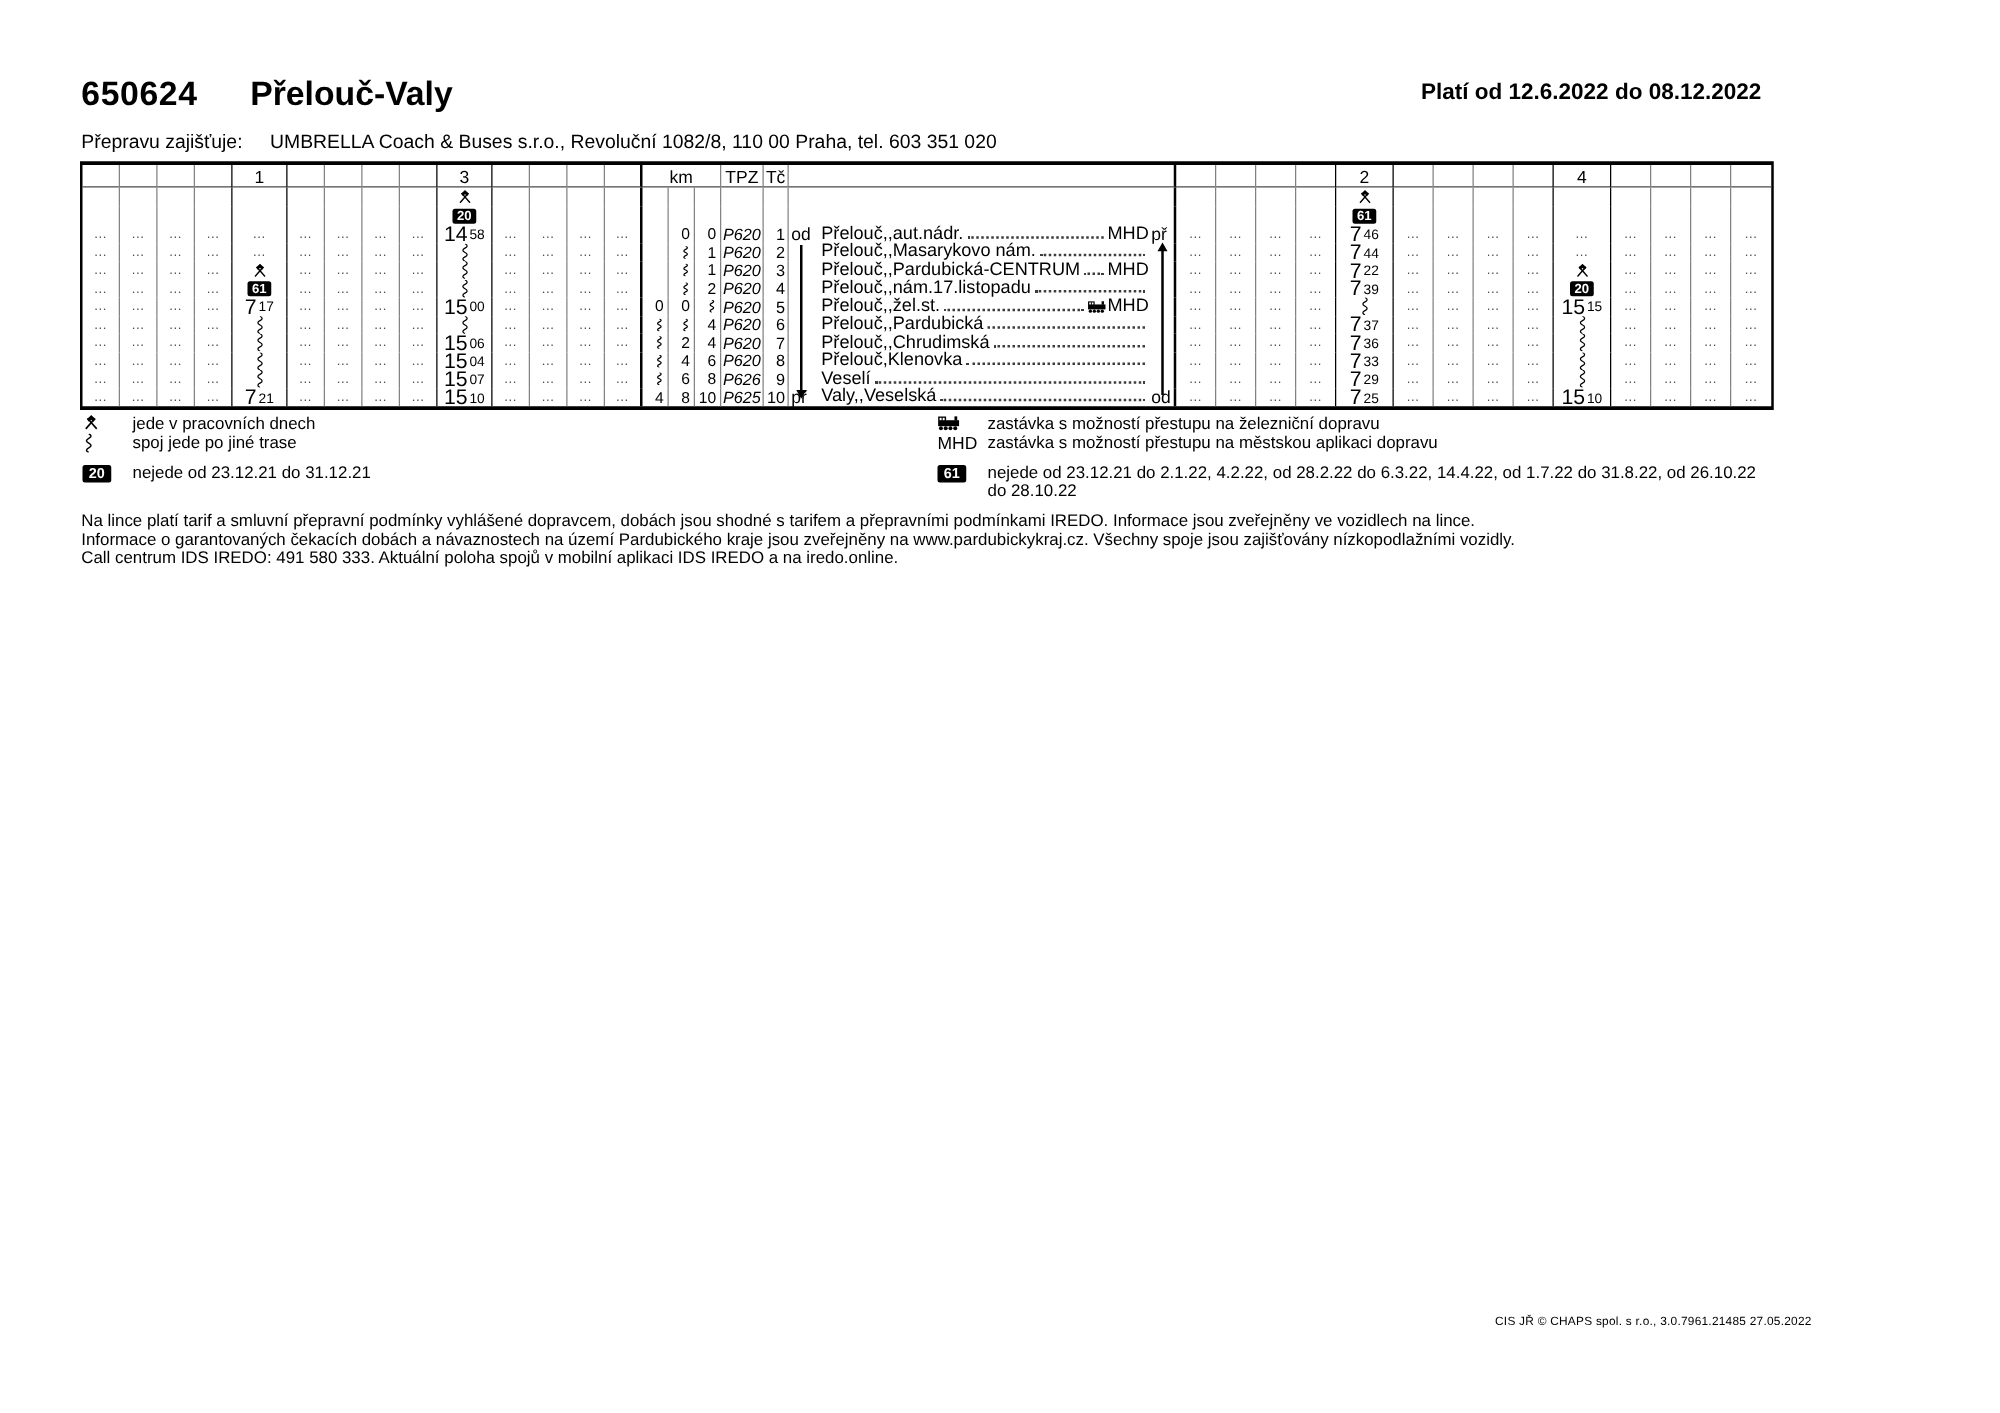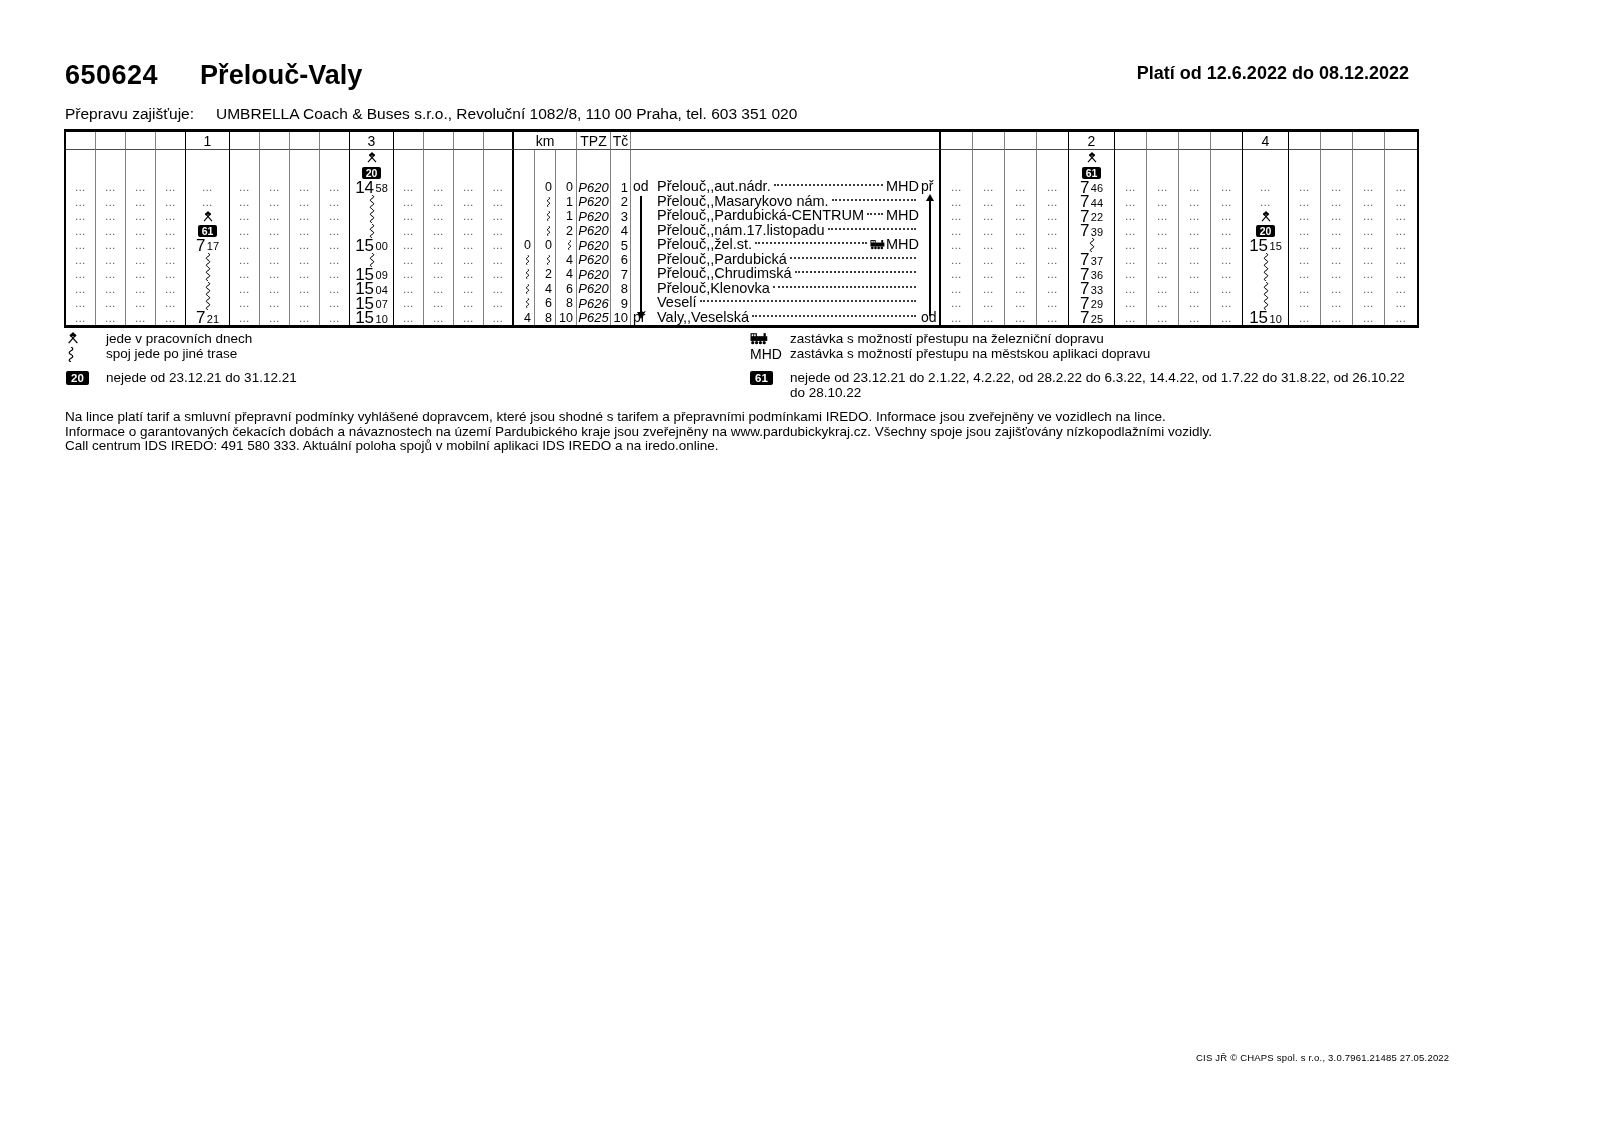--- a/index.html
+++ b/index.html
@@ -23,21 +23,21 @@
   .sep-n{border-right:none;}
   .hdr{border-bottom:1.8px solid #4a4a4a;font-size:14px;line-height:14px;}
   .dots{color:#4d4d4d;font-size:10.5px;letter-spacing:0.5px;line-height:8px;}
   .badge{display:inline-block;background:#000;color:#fff;font-weight:bold;font-size:10.5px;line-height:12px;padding:0 4px;border-radius:2px;}
   .timec{align-items:flex-end;padding-bottom:1px;}
   .th{font-size:17px;line-height:13px;}
   .tm{font-size:11px;line-height:10.5px;margin-left:1.5px;}
   .kmc{font-size:12.5px;justify-content:flex-end;padding-right:3px;}
   .tpzc{font-size:13px;font-style:italic;}
   .tcc{font-size:13px;justify-content:flex-end;padding-right:2px;}
-  .stc{justify-content:flex-start;padding:0 0 1px 2px;}
+  .stc{justify-content:flex-start;align-items:flex-end;padding:0 0 1px 2px;}
   .pfx{width:24px;font-size:14px;line-height:13px;flex:none;}
   .sname{font-size:14.5px;line-height:13px;white-space:nowrap;flex:none;}
   .leader{flex:1;min-width:4px;border-bottom:2px dotted #3d3d3d;margin:0 3px 3px 3px;}
   .sfx{font-size:14.5px;line-height:13px;flex:none;}
   .rlab{width:18px;font-size:14px;line-height:13px;flex:none;margin-left:2px;}
   .st-overlay{pointer-events:none;}
   .varrow{position:absolute;width:1.6px;background:#000;}
   .varrow.down::after{content:"";position:absolute;left:-3.4px;bottom:-6px;border:4.2px solid transparent;border-bottom:none;border-top:7px solid #000;}
   .varrow.up::after{content:"";position:absolute;left:-3.4px;top:-6px;border:4.2px solid transparent;border-top:none;border-bottom:7px solid #000;}
   svg.ic{display:block;}
@@ -858,21 +858,21 @@
         <span class="dots">...</span>
       </div>
       <div class="c sep-g" style="grid-area: 10 / 8;">
         <span class="dots">...</span>
       </div>
       <div class="c sep-k" style="grid-area: 10 / 9;">
         <span class="dots">...</span>
       </div>
       <div class="c timec sep-k" style="grid-area: 10 / 10;">
         <span class="th">15</span>
-        <span class="tm">09</span>
+        <span class="tm">06</span>
       </div>
       <div class="c sep-g" style="grid-area: 10 / 11;">
         <span class="dots">...</span>
       </div>
       <div class="c sep-g" style="grid-area: 10 / 12;">
         <span class="dots">...</span>
       </div>
       <div class="c sep-g" style="grid-area: 10 / 13;">
         <span class="dots">...</span>
       </div>
@@ -1308,18 +1308,18 @@
     <span>zastávka s možností přestupu na městskou aplikaci dopravu</span>
   </div>
 </div>
 
 <div class="lg-badge-row badge61-row">
   <span class="bwrap"><span class="lbadge">61</span></span>
   <span>nejede od 23.12.21 do 2.1.22, 4.2.22, od 28.2.22 do 6.3.22, 14.4.22, od 1.7.22 do 31.8.22, od 26.10.22 do 28.10.22</span>
 </div>
 
 <div class="notes">
-  <div>Na lince platí tarif a smluvní přepravní podmínky vyhlášené dopravcem, které jsou shodné s tarifem a přepravními podmínkami IREDO. Informace jsou zveřejněny ve vozidlech na lince.</div>
+  <div>Na lince platí tarif a smluvní přepravní podmínky vyhlášené dopravcem, dobách jsou shodné s tarifem a přepravními podmínkami IREDO. Informace jsou zveřejněny ve vozidlech na lince.</div>
   <div>Informace o garantovaných čekacích dobách a návaznostech na území Pardubického kraje jsou zveřejněny na www.pardubickykraj.cz. Všechny spoje jsou zajišťovány nízkopodlažními vozidly.</div>
   <div>Call centrum IDS IREDO: 491 580 333. Aktuální poloha spojů v mobilní aplikaci IDS IREDO a na iredo.online.</div>
 </div>
 
 <div class="footer">CIS JŘ © CHAPS spol. s r.o., 3.0.7961.21485 27.05.2022</div>
 
 </body></html>

